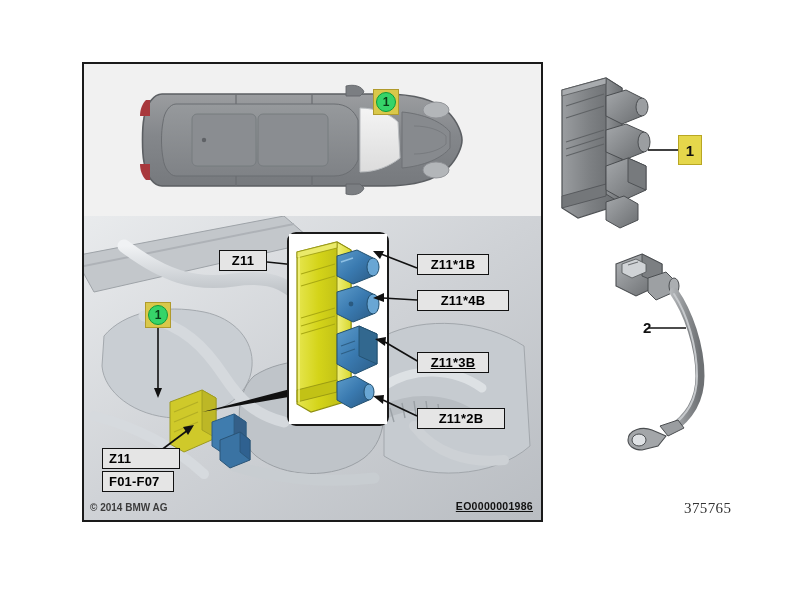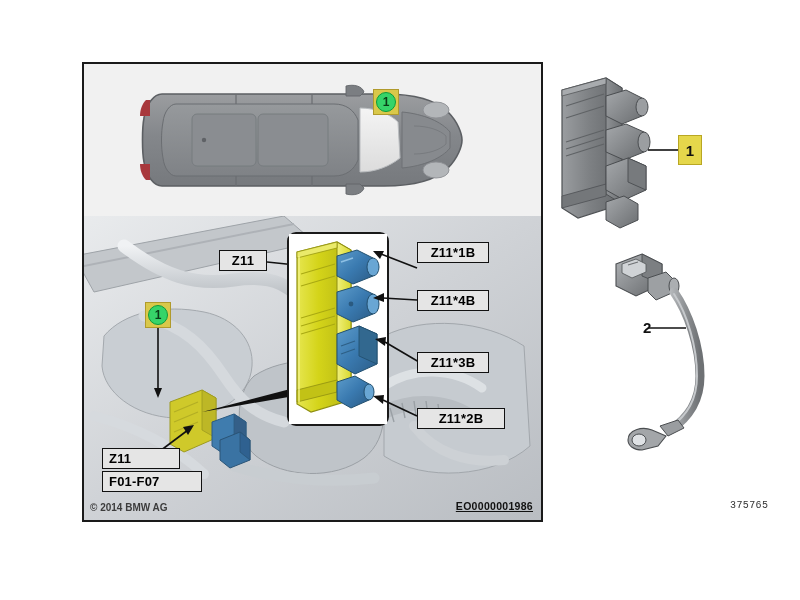--- a/index.html
+++ b/index.html
@@ -100,25 +100,24 @@
   }
   .diagcode{
     position:absolute;
     font-size:10.5px;font-weight:bold;color:#111;
     font-family:"Liberation Sans", sans-serif;
     letter-spacing:.3px;
     white-space:nowrap;
   }
   .partno{
     position:absolute;
-    font-size:10px;color:#333;
-    font-family:Liberation Mono, monospace;
+    font-size:15px;color:#333;
+    font-family:Liberation Serif, serif;
     letter-spacing:.4px;
     white-space:nowrap;
-    margin-left:46px;
   }
 
   
   .inset{
     position:absolute;
     border:2px solid #1a1a1a;
     border-radius:9px;
     background:#ffffff;
     box-sizing:border-box;
   }
@@ -251,21 +250,21 @@
           <path d="M110,209 L99,211 L104,219 Z" fill="#111"></path>
         </g>
       </svg>
 
       <div class="marker" style="left:61px;top:86px;">
         <div class="disc">1</div>
       </div>
 
       <div style="position:absolute;left:18px;top:232px;">
         <div class="lbl left" style="position:relative;width:78px;">Z11</div>
-        <div class="lbl left" style="position:relative;width:100px;margin-top:2px;">F01-F07</div>
+        <div class="lbl left" style="position:relative;width:72px;margin-top:2px;">F01-F07</div>
       </div>
 
       <div class="copy" style="left:6px;bottom:7px;">© 2014 BMW AG</div>
 
       <div class="diagcode" style="right:8px;bottom:8px;text-decoration:underline;">EO0000001986</div>
     </div>
 
     <div class="lbl center" style="left:135px;top:186px;width:48px;">Z11</div>
     <svg style="position:absolute;left:183px;top:186px;" width="110" height="32">
       <line class="ln" x1="0" y1="12" x2="96" y2="22"></line>
@@ -327,33 +326,33 @@
           <path d="M48,148 L66,142 L80,150 L80,166 L62,174 L48,166 Z" fill="url(#blu)" stroke="#23506f" stroke-width="1"></path>
           <ellipse cx="80" cy="158" rx="5" ry="8" fill="#69a6d4" stroke="#23506f" stroke-width="1"></ellipse>
         </g>
       </svg>
     </div>
 
     <svg style="position:absolute;left:289px;top:182px;" width="46" height="26">
       <line class="ln" x1="44" y1="22" x2="8" y2="8"></line>
       <path d="M0,5 L11,5 L7,13 Z" fill="#111"></path>
     </svg>
-    <div class="lbl center" style="left:333px;top:178px;width:72px;">Z11*1B</div>
+    <div class="lbl center" style="left:333px;top:190px;width:72px;">Z11*1B</div>
 
     <svg style="position:absolute;left:289px;top:224px;" width="46" height="22">
       <line class="ln" x1="44" y1="12" x2="10" y2="10"></line>
       <path d="M0,10 L11,5 L11,14 Z" fill="#111"></path>
     </svg>
-    <div class="lbl center" style="left:333px;top:226px;width:72px;">Z11*4B</div>
+    <div class="lbl center" style="left:333px;top:226px;width:92px;">Z11*4B</div>
 
     <svg style="position:absolute;left:291px;top:270px;" width="46" height="34">
       <line class="ln" x1="44" y1="28" x2="10" y2="8"></line>
       <path d="M0,5 L11,3 L10,12 Z" fill="#111"></path>
     </svg>
-    <div class="lbl center" style="left:333px;top:288px;width:72px;">Z11*3B</div>
+    <div class="lbl center" style="left:333px;top:288px;width:72px;text-decoration:underline;">Z11*3B</div>
 
     <svg style="position:absolute;left:289px;top:326px;" width="46" height="30">
       <line class="ln" x1="44" y1="26" x2="10" y2="10"></line>
       <path d="M0,6 L11,5 L10,14 Z" fill="#111"></path>
     </svg>
     <div class="lbl center" style="left:333px;top:344px;width:88px;">Z11*2B</div>
 
   </div>
 
   <svg style="position:absolute;left:552px;top:72px;" width="130" height="160">

